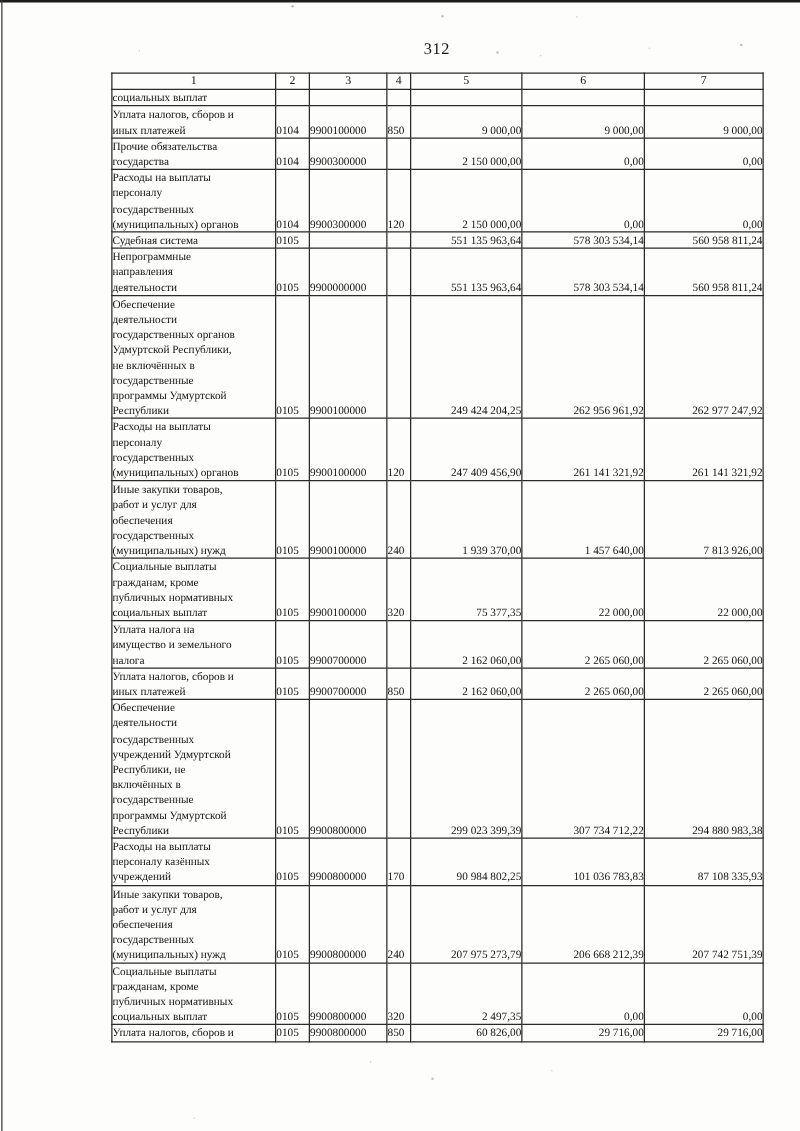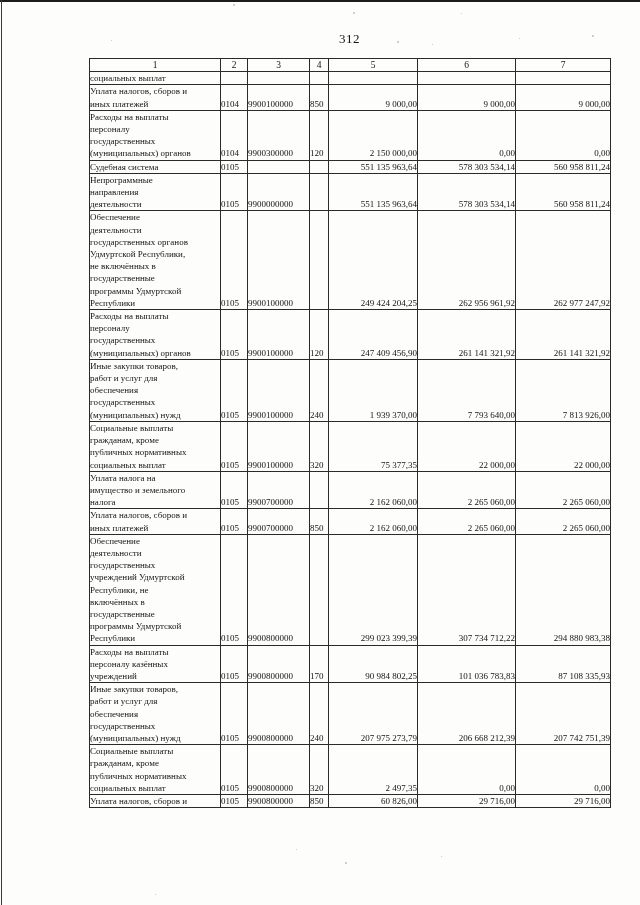--- a/index.html
+++ b/index.html
@@ -136,20 +136,30 @@
           <td class="c1">Уплата налогов, сборов и
 иных платежей</td>
           <td class="c2">0104</td>
           <td class="c3">9900100000</td>
           <td class="c4">850</td>
           <td class="c5">9 000,00</td>
           <td class="c6">9 000,00</td>
           <td class="c7">9 000,00</td>
         </tr>
         <tr>
+          <td class="c1">Прочие обязательства
+государства</td>
+          <td class="c2">0104</td>
+          <td class="c3">9900300000</td>
+          <td class="c4"></td>
+          <td class="c5">2 150 000,00</td>
+          <td class="c6">0,00</td>
+          <td class="c7">0,00</td>
+        </tr>
+        <tr>
           <td class="c1">Расходы на выплаты
 персоналу
 государственных
 (муниципальных) органов</td>
           <td class="c2">0104</td>
           <td class="c3">9900300000</td>
           <td class="c4">120</td>
           <td class="c5">2 150 000,00</td>
           <td class="c6">0,00</td>
           <td class="c7">0,00</td>
@@ -205,21 +215,21 @@
         <tr>
           <td class="c1">Иные закупки товаров,
 работ и услуг для
 обеспечения
 государственных
 (муниципальных) нужд</td>
           <td class="c2">0105</td>
           <td class="c3">9900100000</td>
           <td class="c4">240</td>
           <td class="c5">1 939 370,00</td>
-          <td class="c6">7 793 640,00</td>
+          <td class="c6">1 457 640,00</td>
           <td class="c7">7 813 926,00</td>
         </tr>
         <tr>
           <td class="c1">Социальные выплаты
 гражданам, кроме
 публичных нормативных
 социальных выплат</td>
           <td class="c2">0105</td>
           <td class="c3">9900100000</td>
           <td class="c4">320</td>

